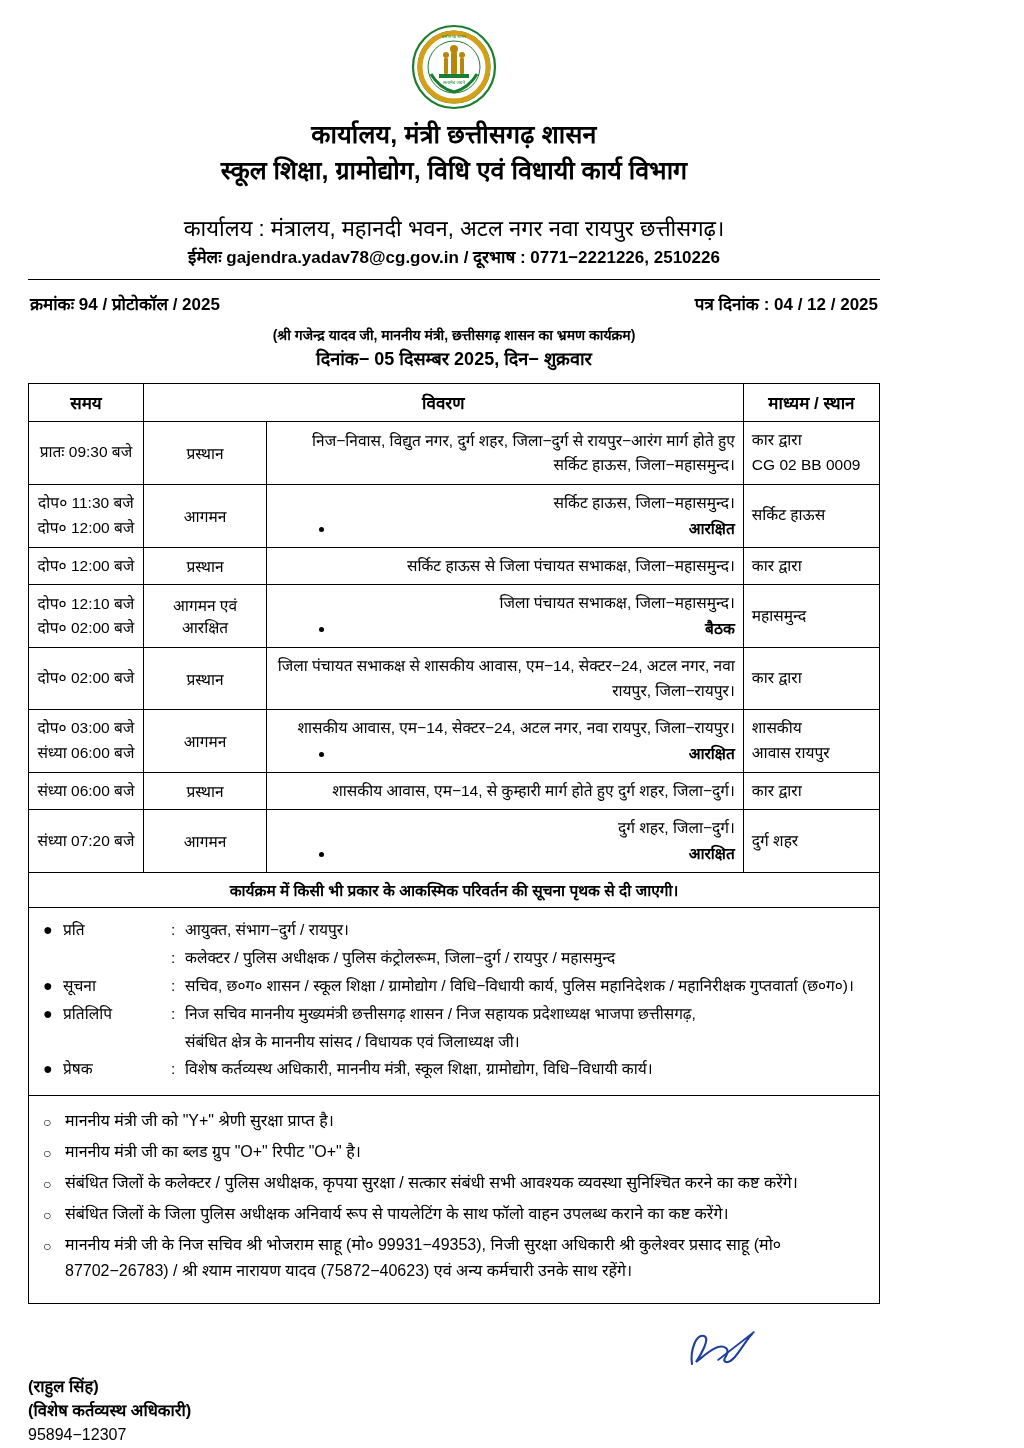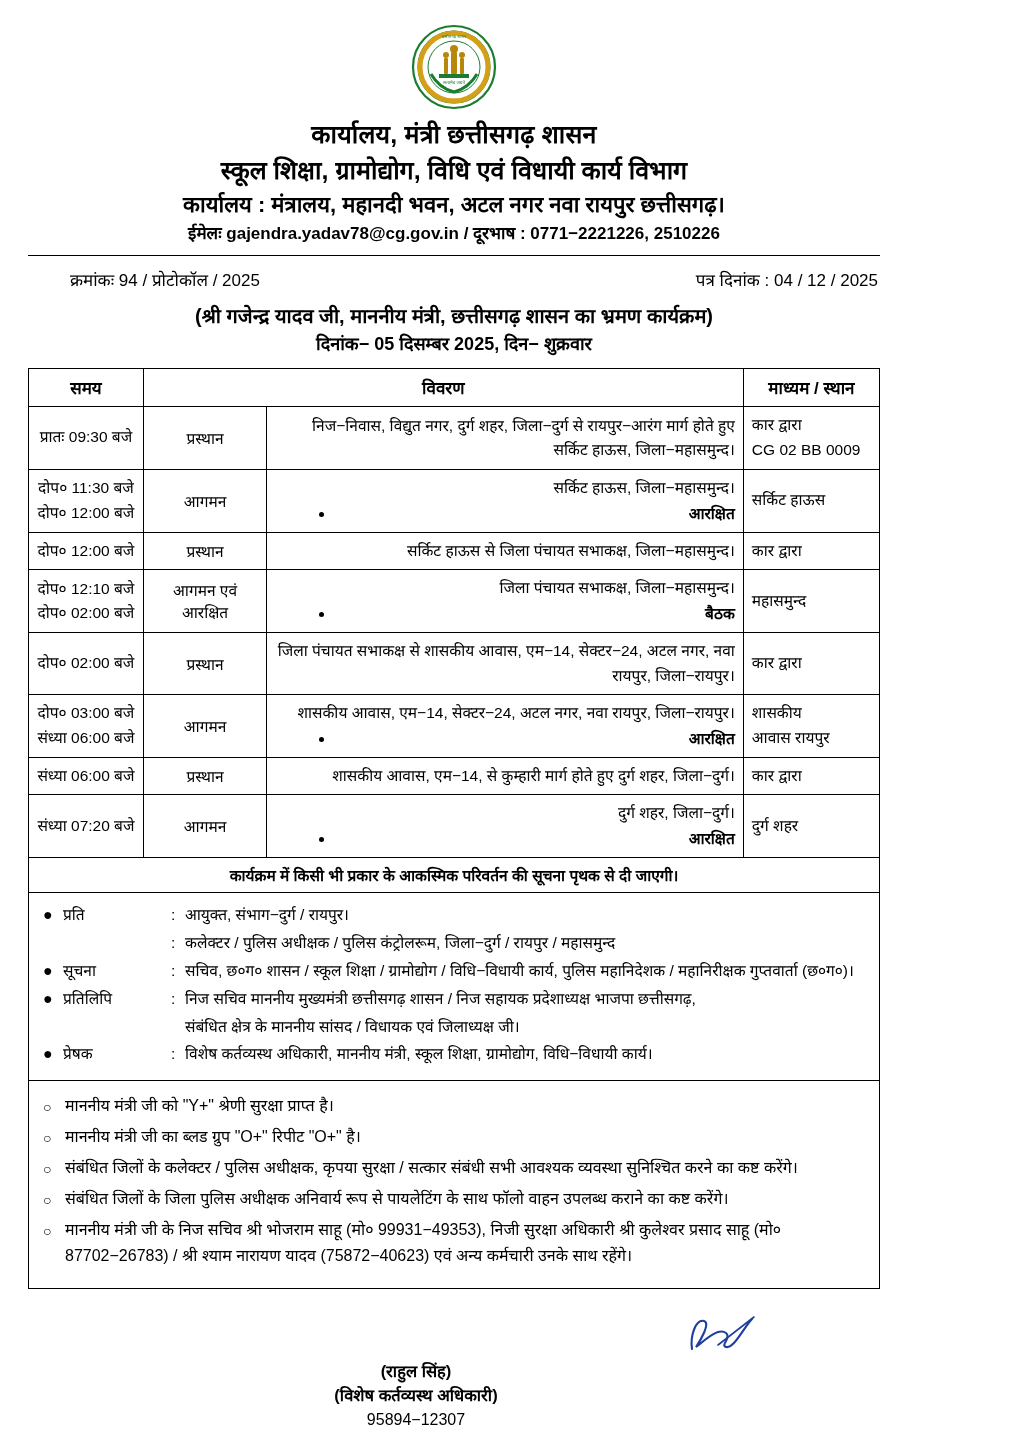--- a/index.html
+++ b/index.html
@@ -42,52 +42,52 @@
     font-size: 25px;
     font-weight: bold;
     letter-spacing: 0.2px;
   }
   .hl2 {
     font-size: 25px;
     font-weight: bold;
   }
   .hl3 {
     font-size: 22px;
-    font-weight: bold;
+    font-weight: normal;
+    margin-top: 24px;
   }
   .hl4 {
     font-size: 17px;
     font-weight: bold;
     margin-top: 2px;
   }
   .rule {
     border-bottom: 1.6px solid #000;
     margin: 8px 0 0 0;
   }
 
   
   .meta-row {
     display: flex;
     justify-content: space-between;
     align-items: baseline;
     font-size: 17px;
-    font-weight: normal;
+    font-weight: bold;
     margin-top: 12px;
     padding: 0 2px;
-    margin-left: 40px;
   }
 
   
   .title-block {
     text-align: center;
     margin-top: 10px;
     line-height: 1.5;
   }
   .title-1 {
-    font-size: 20px;
+    font-size: 14px;
     font-weight: bold;
   }
   .title-2 {
     font-size: 18px;
     font-weight: bold;
   }
 
   
   table.sched {
     width: 100%;
@@ -203,21 +203,21 @@
     width: 22px;
     flex: 0 0 22px;
     font-size: 14px;
     padding-top: 3px;
   }
   .sec-text { flex: 1 1 auto; }
 
   
   .sign-area {
     margin-top: 28px;
-    text-align: center;
+    text-align: left;
     padding-right: 76px;
     line-height: 1.5;
   }
   .sign-scribble {
     height: 42px;
     position: relative;
   }
   .sign-scribble svg { position: absolute; right: 40px; top: -6px; }
   .sign-name { font-size: 16.5px; font-weight: bold; }
   .sign-desig { font-size: 16.5px; font-weight: bold; }

